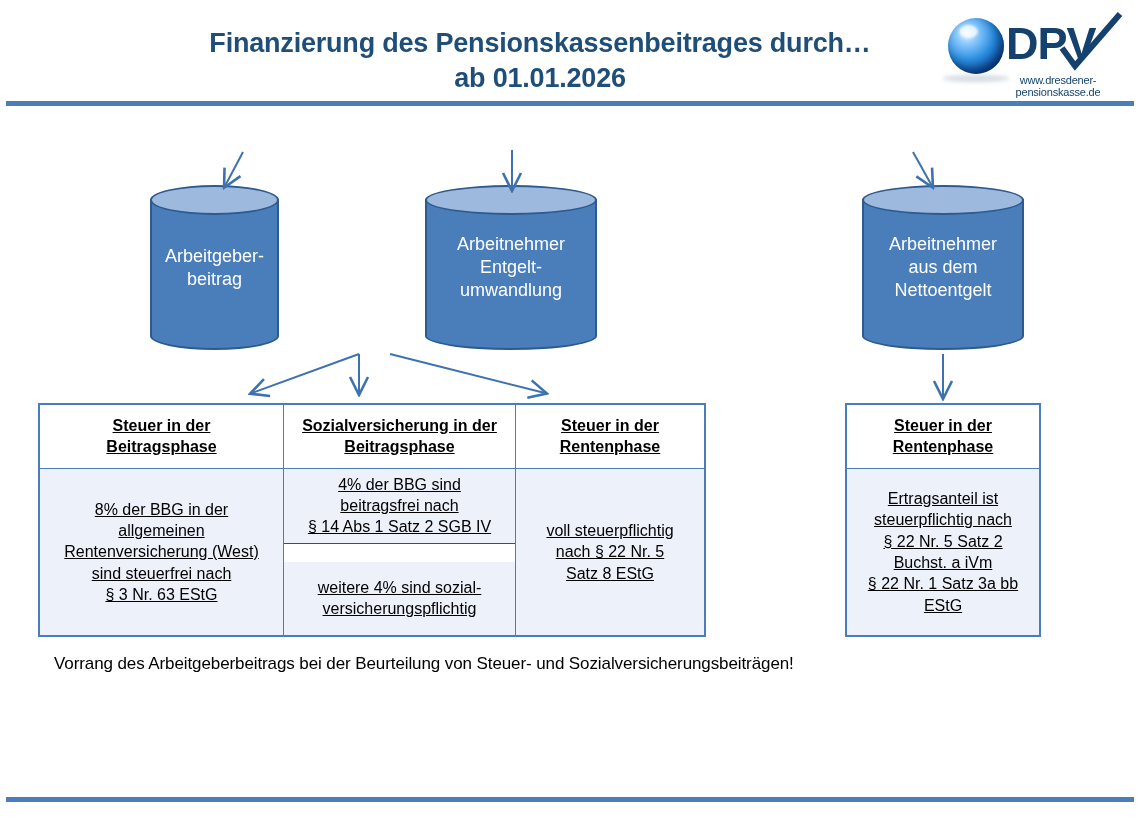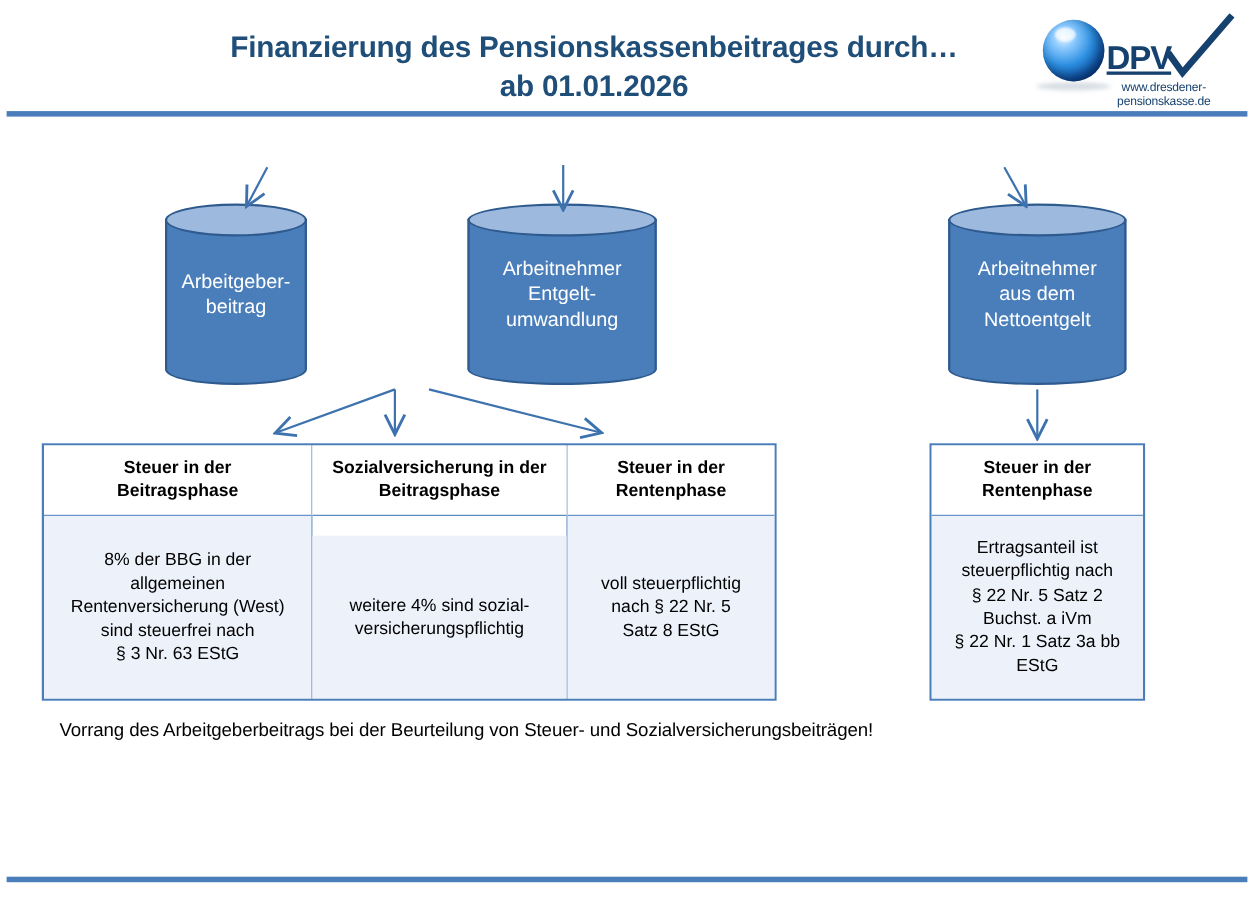--- a/index.html
+++ b/index.html
@@ -65,27 +65,26 @@
     top: 63px;
     width: 68px;
     height: 7px;
     border-radius: 50%;
     background: rgba(120,140,160,.30);
     filter: blur(2px);
   }
   #logo-dpv {
     position: absolute;
     left: 74px;
-    top: 12px;
-    font-size: 30px;
+    top: 2px;
+    font-size: 45px;
     font-weight: bold;
     color: #15416E;
     letter-spacing: -1px;
     line-height: 60px;
-    text-decoration: underline;
   }
   #logo-check {
     position: absolute;
     left: 126px;
     top: 0px;
     width: 66px;
     height: 62px;
   }
   #logo-url {
     position: absolute;
@@ -172,21 +171,21 @@
     pointer-events: none;
   }
 
   
   .ptable {
     position: absolute;
     border: 2px solid #4A7EBB;
     box-sizing: border-box;
     background: #ffffff;
   }
-  .ptable .row { display: flex; }
+  .ptable .row { display: flex; text-decoration: underline; }
   .ptable .col {
     box-sizing: border-box;
     border-right: 1px solid #4A7EBB;
     display: flex;
     flex-direction: column;
   }
   .ptable .col:last-child { border-right: none; }
   .cell-head {
     background: #ffffff;
     font-weight: bold;
@@ -308,20 +307,23 @@
 Beitragsphase</div>
       <div class="cell-body" style="white-space: pre-line;">8% der BBG in der
 allgemeinen
 Rentenversicherung (West)
 sind steuerfrei nach
 § 3 Nr. 63 EStG</div>
     </div>
     <div class="col col-2">
       <div class="cell-head" style="white-space: pre-line;">Sozialversicherung in der
 Beitragsphase</div>
+      <div class="cell-body split-top" style="white-space: pre-line;">4% der BBG sind
+beitragsfrei nach
+§ 14 Abs 1 Satz 2 SGB IV</div>
       <div class="cell-body" style="white-space: pre-line; margin-top: 18px;">weitere 4% sind sozial-
 versicherungspflichtig</div>
     </div>
     <div class="col col-3">
       <div class="cell-head" style="white-space: pre-line;">Steuer in der
 Rentenphase</div>
       <div class="cell-body" style="white-space: pre-line;">voll steuerpflichtig
 nach § 22 Nr. 5
 Satz 8 EStG</div>
     </div>

